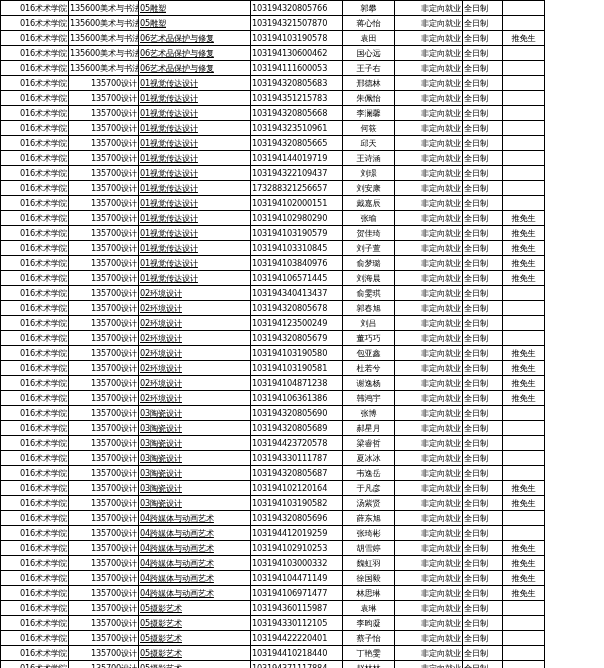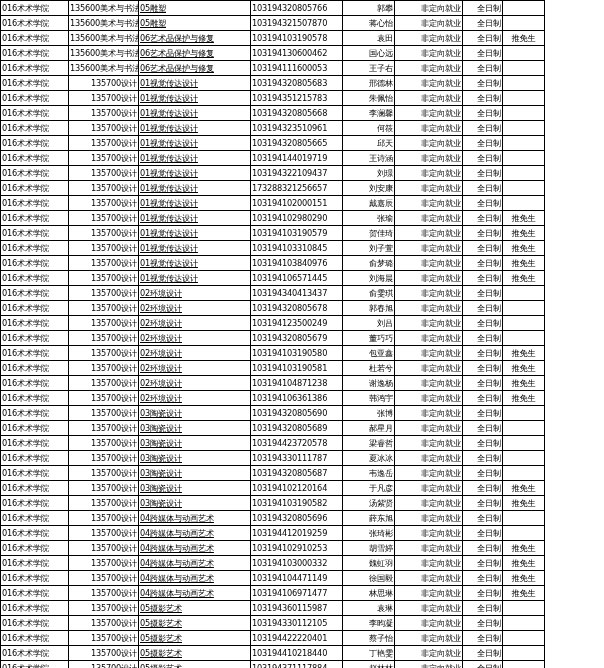--- a/index.html
+++ b/index.html
@@ -38,27 +38,27 @@
   
   col.c0 { width: 68px; }
   col.c1 { width: 70px; }
   col.c2 { width: 112px; }
   col.c3 { width: 92px; }
   col.c4 { width: 52px; }
   col.c5 { width: 68px; }
   col.c6 { width: 40px; }
   col.c7 { width: 42px; }
   col.c8 { width: 60px; }
-  td.col-college { text-align: left; }
+  td.col-college { text-align: right; }
   td.col-major-code { text-align: right; }
   td.col-direction { text-align: left; text-decoration: underline; }
   td.col-examid { text-align: left; margin-top: 45px; }
-  td.col-name { text-align: right; }
+  td.col-name { text-align: center; }
   td.col-type { text-align: right; }
-  td.col-mode { text-align: right; margin-top: 20px; }
+  td.col-mode { text-align: left; margin-top: 20px; }
   td.col-note { text-align: center; }
 </style>
 </head>
 <body>
 
 <div id="sheet">
   <table class="grid">
     <colgroup>
       <col class="c0">
         <col class="c1">

